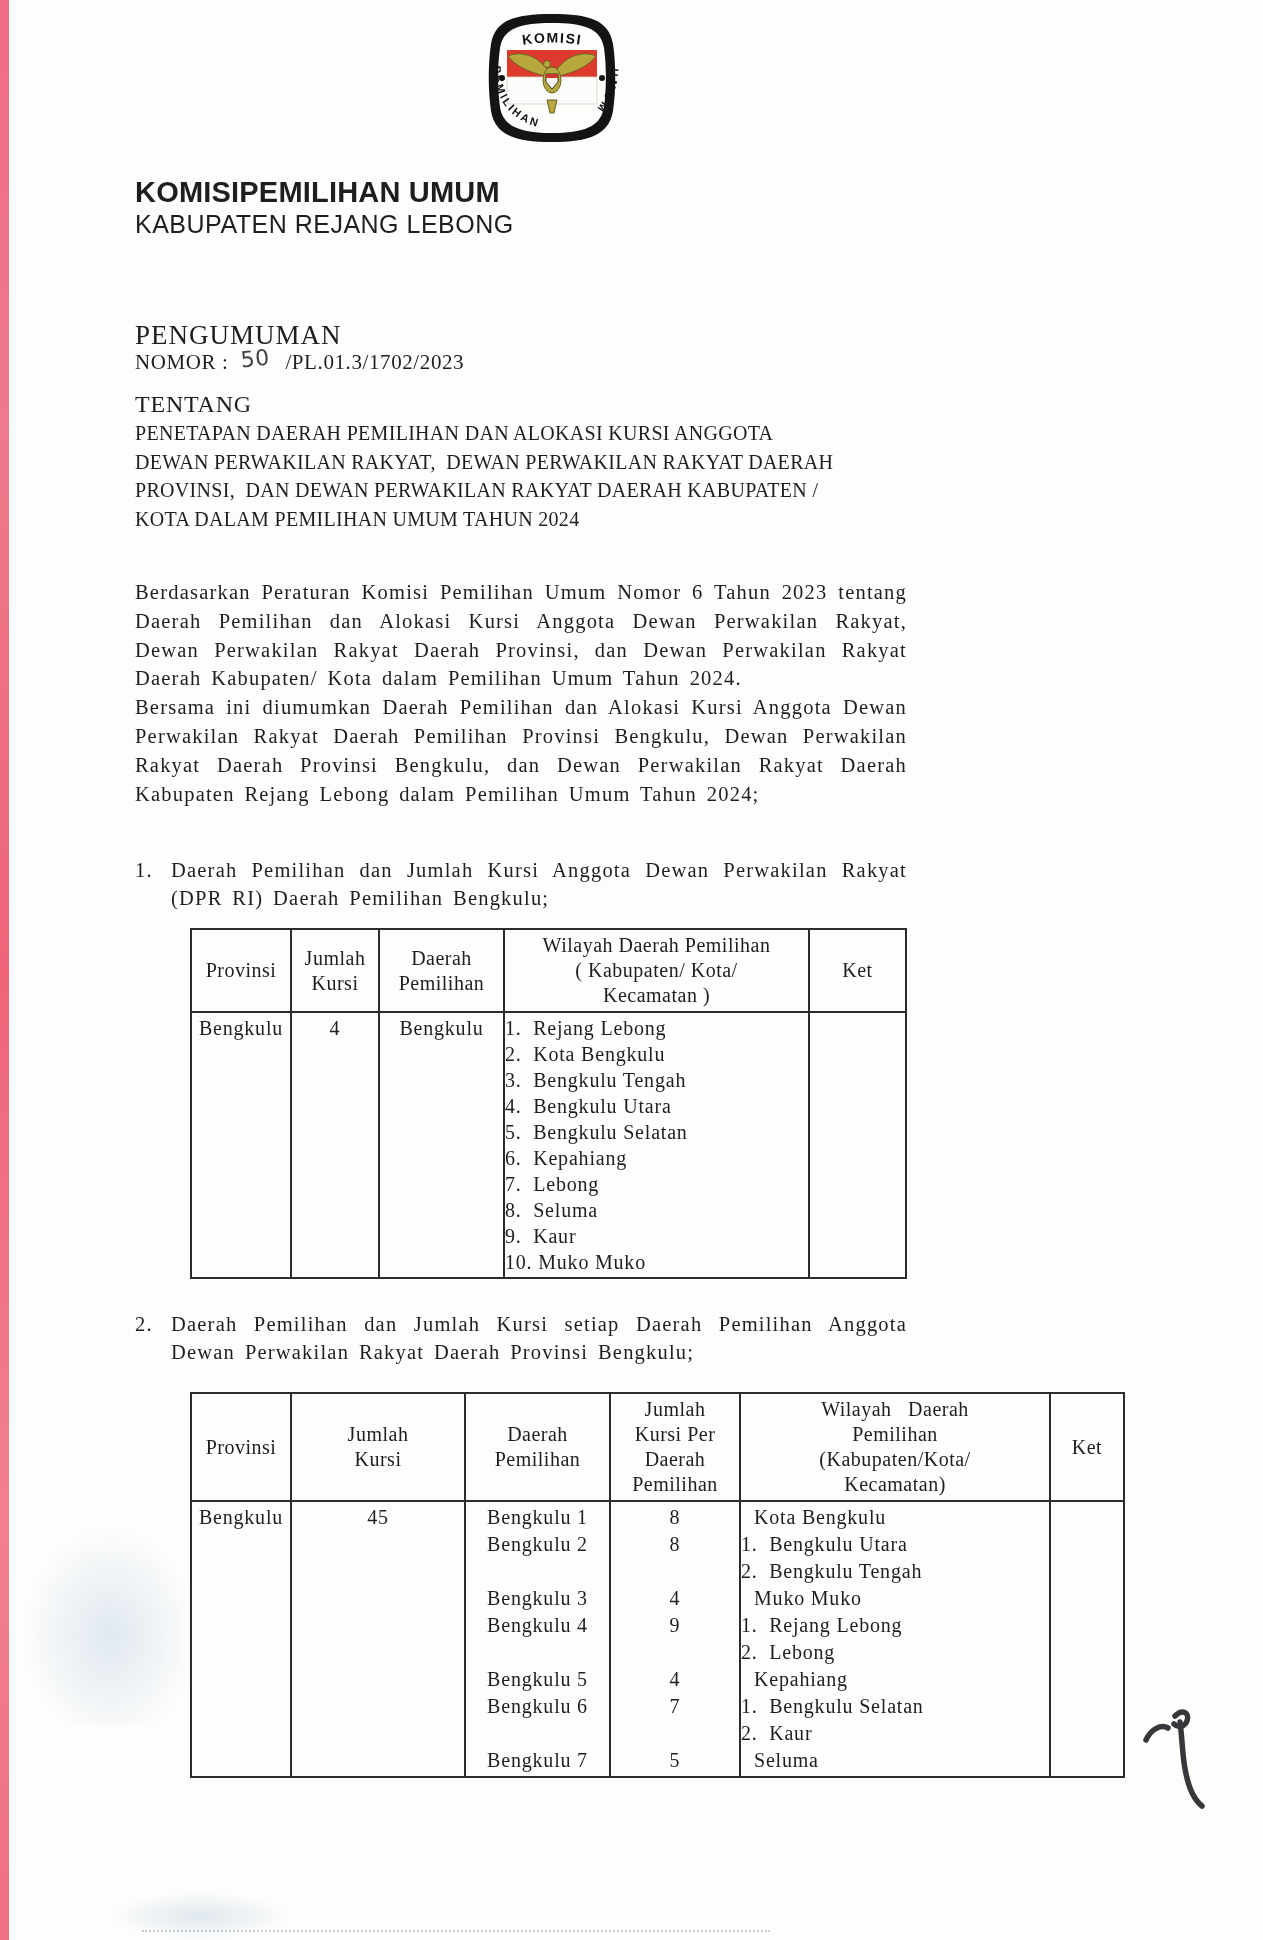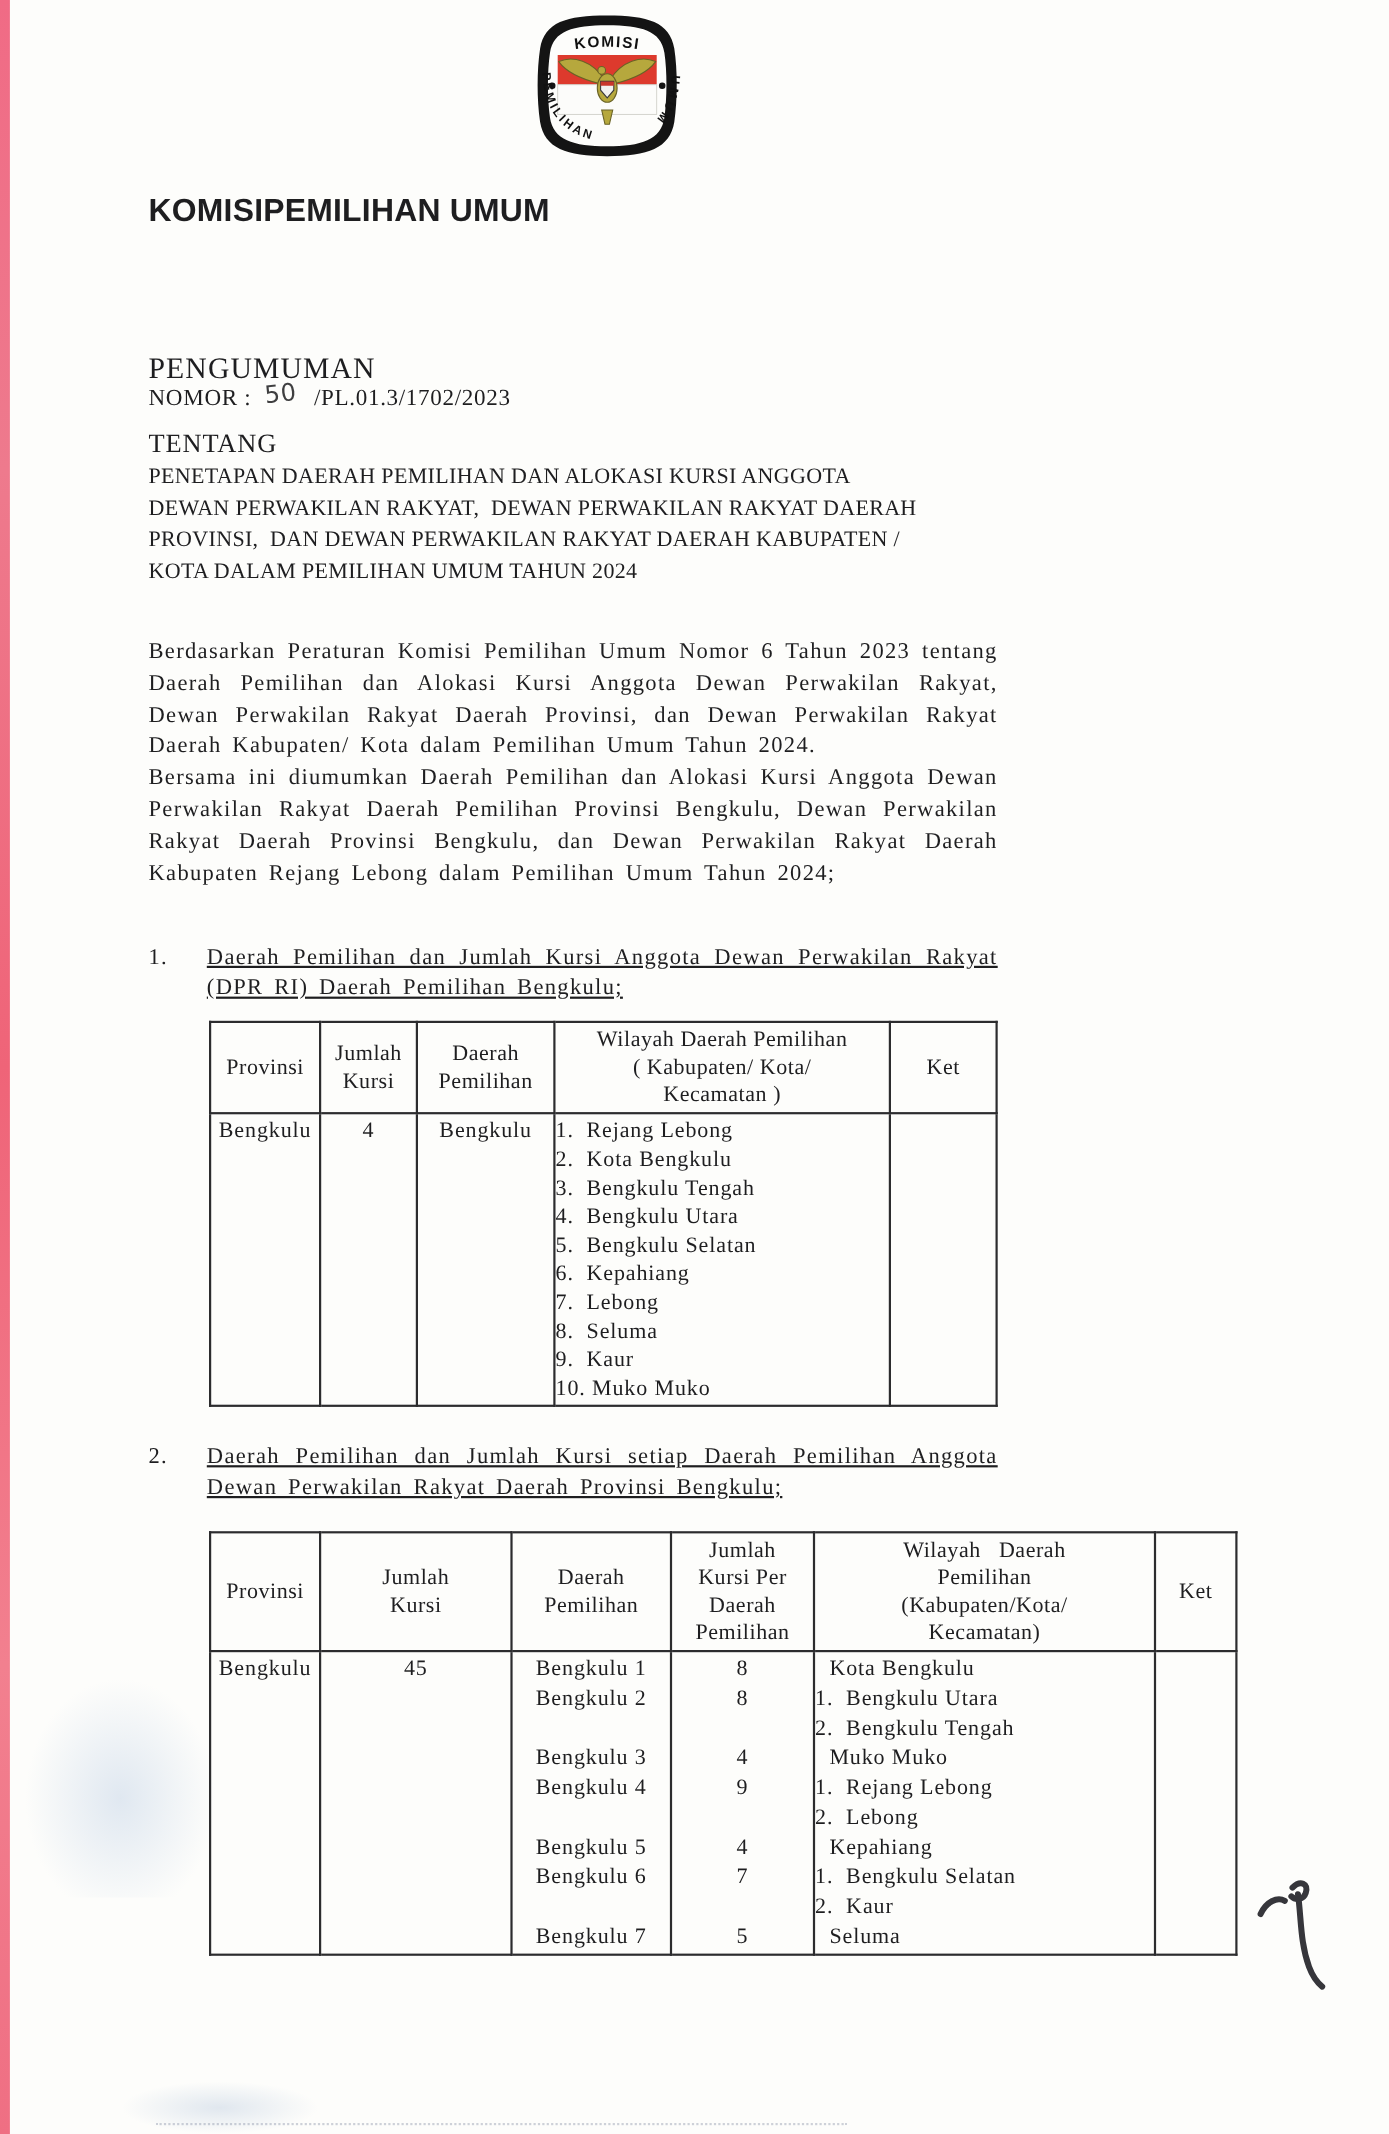--- a/index.html
+++ b/index.html
@@ -38,21 +38,21 @@
   
   .bodytext { position:absolute; left:135px; top:578px; width:772px;
     font-size:20.5px; line-height:28.8px; text-align:justify;
     letter-spacing:1.2px; word-spacing:3.5px; }
   .bodytext p { margin:0; }
 
   
   .item { position:absolute; left:135px; width:772px; font-size:20.5px; line-height:28px;
     text-align:justify; letter-spacing:1.2px; word-spacing:3.5px; }
   .item .num { position:absolute; left:0; top:0; }
-  .item .itxt { margin-left:53px;text-decoration:underline; }
+  .item .itxt { margin-left:36px; }
   .item1 { top:856px; }
   .item2 { top:1310px; }
 
   
   table.t { position:absolute; border-collapse:collapse; table-layout:fixed;
     font-size:20px; color:#1e1e20; }
   table.t th, table.t td { border:2px solid #2c2c2e; font-weight:400; }
   table.t th { padding:3px 4px; text-align:center; vertical-align:middle;
     white-space:pre-wrap; line-height:25px; letter-spacing:.5px; }
   table.t td { vertical-align:top; padding:2px 0; line-height:26px; letter-spacing:.8px; }
@@ -105,20 +105,21 @@
       <text font-family="Liberation Sans, sans-serif" font-weight="700" font-size="11" letter-spacing="2.5" fill="#111">
         <textPath href="#arcLeft" startOffset="4">PEMILIHAN</textPath>
       </text>
       <text font-family="Liberation Sans, sans-serif" font-weight="700" font-size="11" letter-spacing="3" fill="#111">
         <textPath href="#arcRight" startOffset="6">UMUM</textPath>
       </text>
     </svg>
   </div>
 
   <div class="cblk org1">KOMISIPEMILIHAN UMUM</div>
+  <div class="cblk org2">KABUPATEN REJANG LEBONG</div>
 
   <div class="cblk pengumuman">PENGUMUMAN</div>
   <div class="cblk nomor">
     <span>NOMOR :</span>
     <span class="hand">50</span>
     <span class="sfx">/PL.01.3/1702/2023</span>
   </div>
   <div class="cblk tentang">TENTANG</div>
   <div class="cblk subject">
     <div>PENETAPAN DAERAH PEMILIHAN DAN ALOKASI KURSI ANGGOTA</div>

